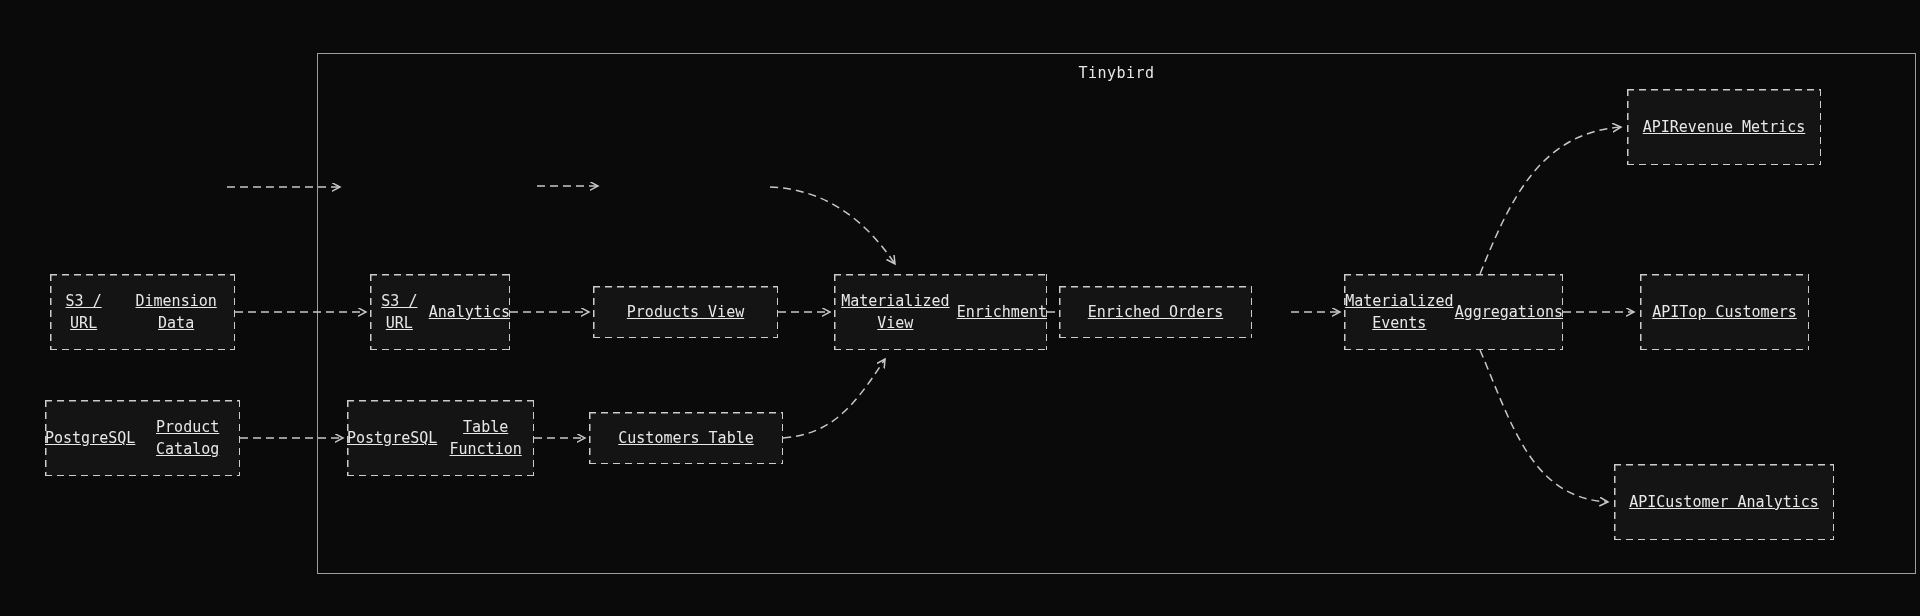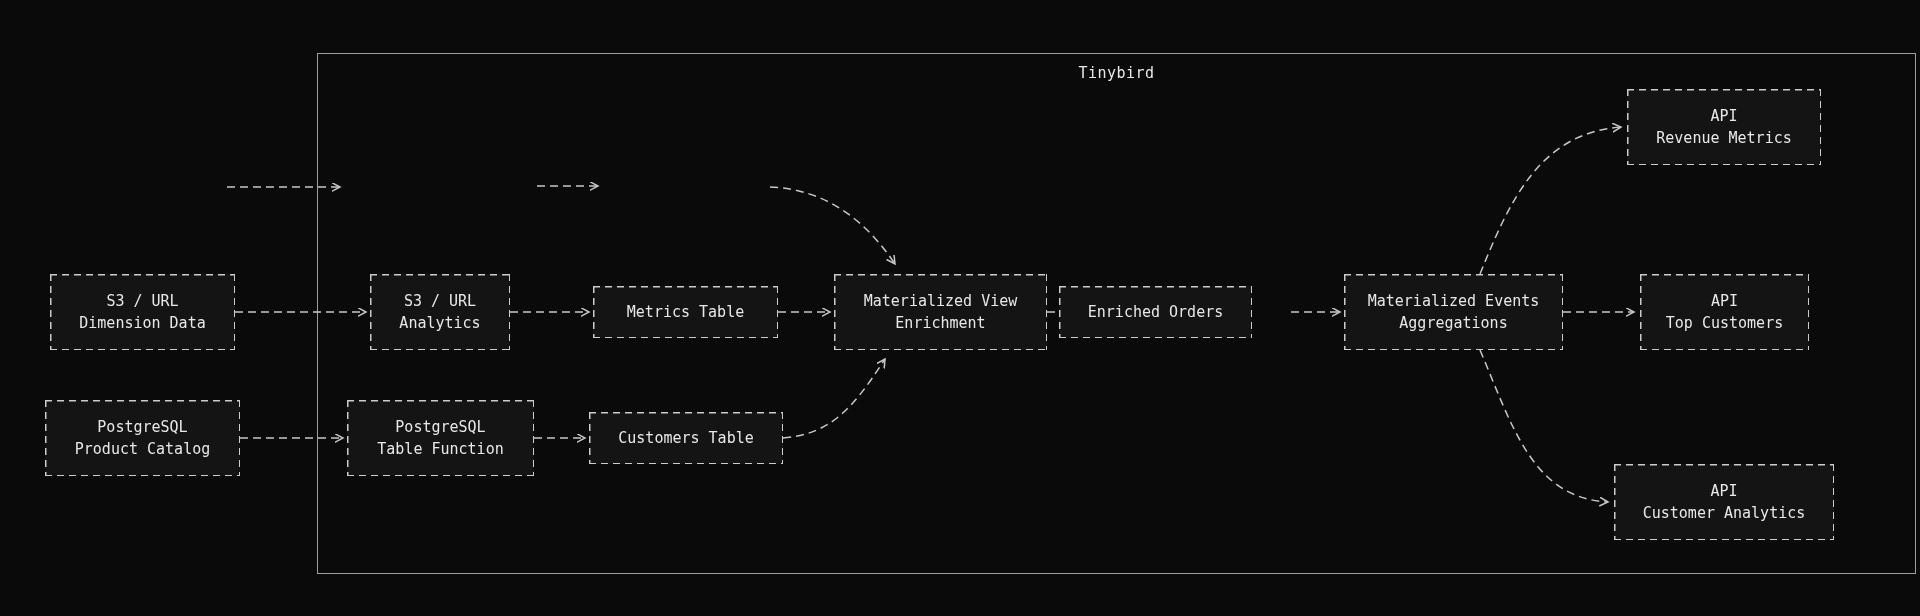--- a/index.html
+++ b/index.html
@@ -54,27 +54,28 @@
     
     background-image:
       repeating-linear-gradient(to right,  var(--node-border) 0 7px, transparent 7px 12px),
       repeating-linear-gradient(to right,  var(--node-border) 0 7px, transparent 7px 12px),
       repeating-linear-gradient(to bottom, var(--node-border) 0 7px, transparent 7px 12px),
       repeating-linear-gradient(to bottom, var(--node-border) 0 7px, transparent 7px 12px);
     background-repeat: no-repeat;
     background-size: 100% 1.5px, 100% 1.5px, 1.5px 100%, 1.5px 100%;
     background-position: 0 0, 0 100%, 0 0, 100% 0;
     display: flex;
-    flex-direction: column;
+    flex-direction: row;
     justify-content: center;
     align-items: center;
     text-align: center;
     color: var(--text);
     font-size: 15px;
     line-height: 1.5;
+    text-decoration: underline;
   }
 </style>
 </head>
 <body>
 
 <div class="stage">
 
   <div class="container-box">
     <div class="container-label">Tinybird</div>
   </div>
@@ -113,21 +114,21 @@
   <div class="node" style="left:370px;top:274px;width:140px;height:76px">
       <div>S3 / URL</div>
       <div>Analytics</div>
     </div>
   <div class="node" style="left:347px;top:400px;width:187px;height:76px">
       <div>PostgreSQL</div>
       <div>Table Function</div>
     </div>
 
   <div class="node" style="left:593px;top:286px;width:185px;height:52px">
-      <div>Metrics Table</div>
+      <div>Products View</div>
     </div>
   <div class="node" style="left:589px;top:412px;width:194px;height:52px">
       <div>Customers Table</div>
     </div>
 
   <div class="node" style="left:834px;top:274px;width:213px;height:76px">
       <div>Materialized View</div>
       <div>Enrichment</div>
     </div>
   <div class="node" style="left:1059px;top:286px;width:193px;height:52px">

